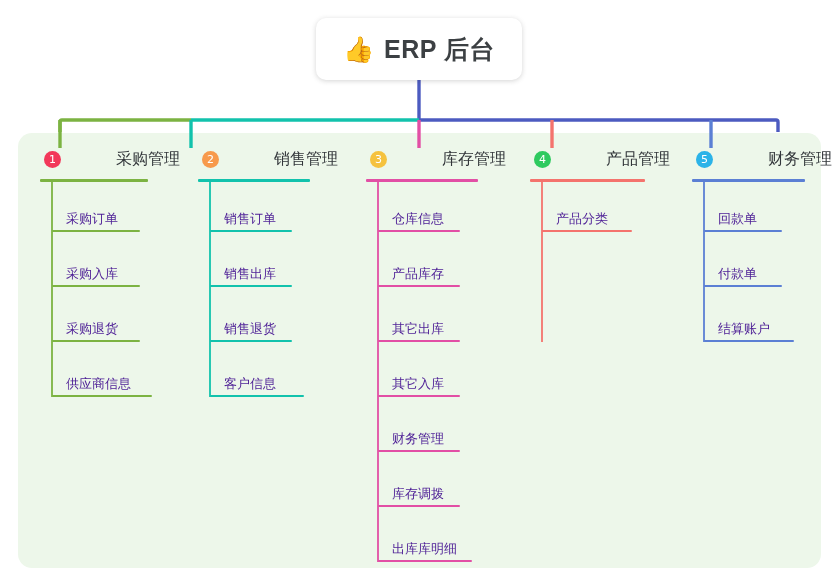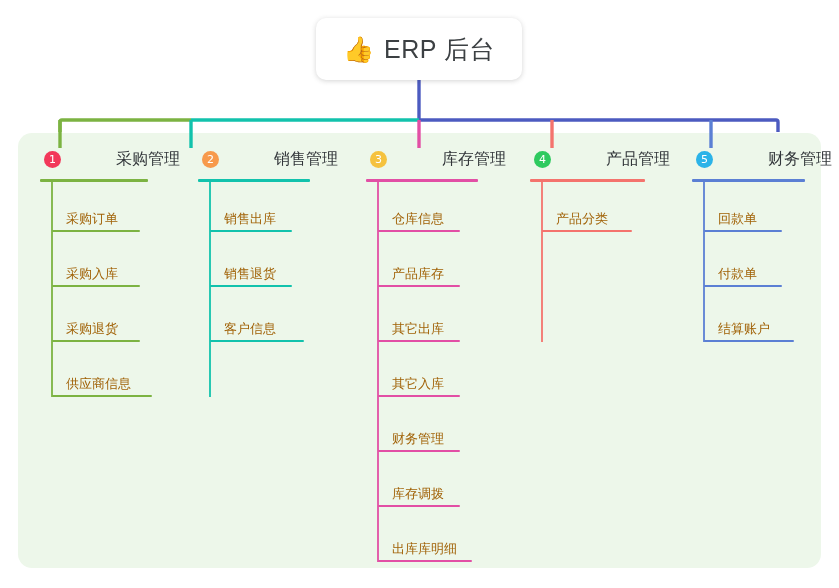--- a/index.html
+++ b/index.html
@@ -16,21 +16,21 @@
   .root-card{
     position:absolute;left:316px;top:18px;width:206px;height:62px;
     background:#ffffff;border-radius:10px;
     box-shadow:0 1px 5px rgba(60,60,60,0.22);
     display:flex;align-items:center;justify-content:center;
     gap:10px;
     z-index:6;
   }
   .root-emoji{font-size:25px;line-height:1;}
   .root-title{
-    font-size:25px;color:#3c4043;letter-spacing:.5px;white-space:nowrap;
+    font-size:25px;color:#3c4043;letter-spacing:.5px;white-space:nowrap;font-weight:bold;
   }
 
   
   .panel{
     position:absolute;left:18px;top:133px;width:803px;height:435px;
     background:#edf7ea;border-radius:14px;z-index:1;
   }
 
   
   svg.wires{position:absolute;left:0;top:0;width:839px;height:588px;z-index:4;
@@ -43,21 +43,21 @@
     width:17px;height:17px;border-radius:50%;
     color:#fff;font-size:11px;line-height:17px;text-align:center;
     flex:0 0 auto;font-family:"DejaVu Sans",sans-serif;
   }
   .col-title{font-size:16px;color:#32363a;white-space:nowrap;margin-left:48px;}
   .head-rule{height:3px;margin-top:7px;border-radius:1px;}
 
   .leaf{position:relative;height:55px;}
   .leaf-label{
     position:absolute;left:26px;bottom:9px;
-    font-size:13px;color:#a16207;white-space:nowrap;text-align:center;
+    font-size:13px;color:#4c1d95;white-space:nowrap;text-align:center;
   }
   .leaf-rule{
     position:absolute;left:12px;bottom:5px;height:1.6px;border-radius:1px;
   }
 </style>
 </head>
 <body>
 
 <div id="diagram">
 
@@ -114,20 +114,24 @@
           <div class="leaf-rule" style="background: rgb(124, 179, 66); width: 100px;"></div>
         </div>
       </div>
       <div class="col" style="left: 198px;">
         <div class="col-head">
           <span class="badge" style="background: rgb(247, 154, 76);">2</span>
           <span class="col-title">销售管理</span>
         </div>
         <div class="head-rule" style="background: rgb(18, 194, 172); width: 112px;"></div>
         <div class="leaf">
+          <span class="leaf-label">销售订单</span>
+          <div class="leaf-rule" style="background: rgb(18, 194, 172); width: 82px;"></div>
+        </div>
+        <div class="leaf">
           <span class="leaf-label">销售出库</span>
           <div class="leaf-rule" style="background: rgb(18, 194, 172); width: 82px;"></div>
         </div>
         <div class="leaf">
           <span class="leaf-label">销售退货</span>
           <div class="leaf-rule" style="background: rgb(18, 194, 172); width: 82px;"></div>
         </div>
         <div class="leaf">
           <span class="leaf-label">客户信息</span>
           <div class="leaf-rule" style="background: rgb(18, 194, 172); width: 94px;"></div>

